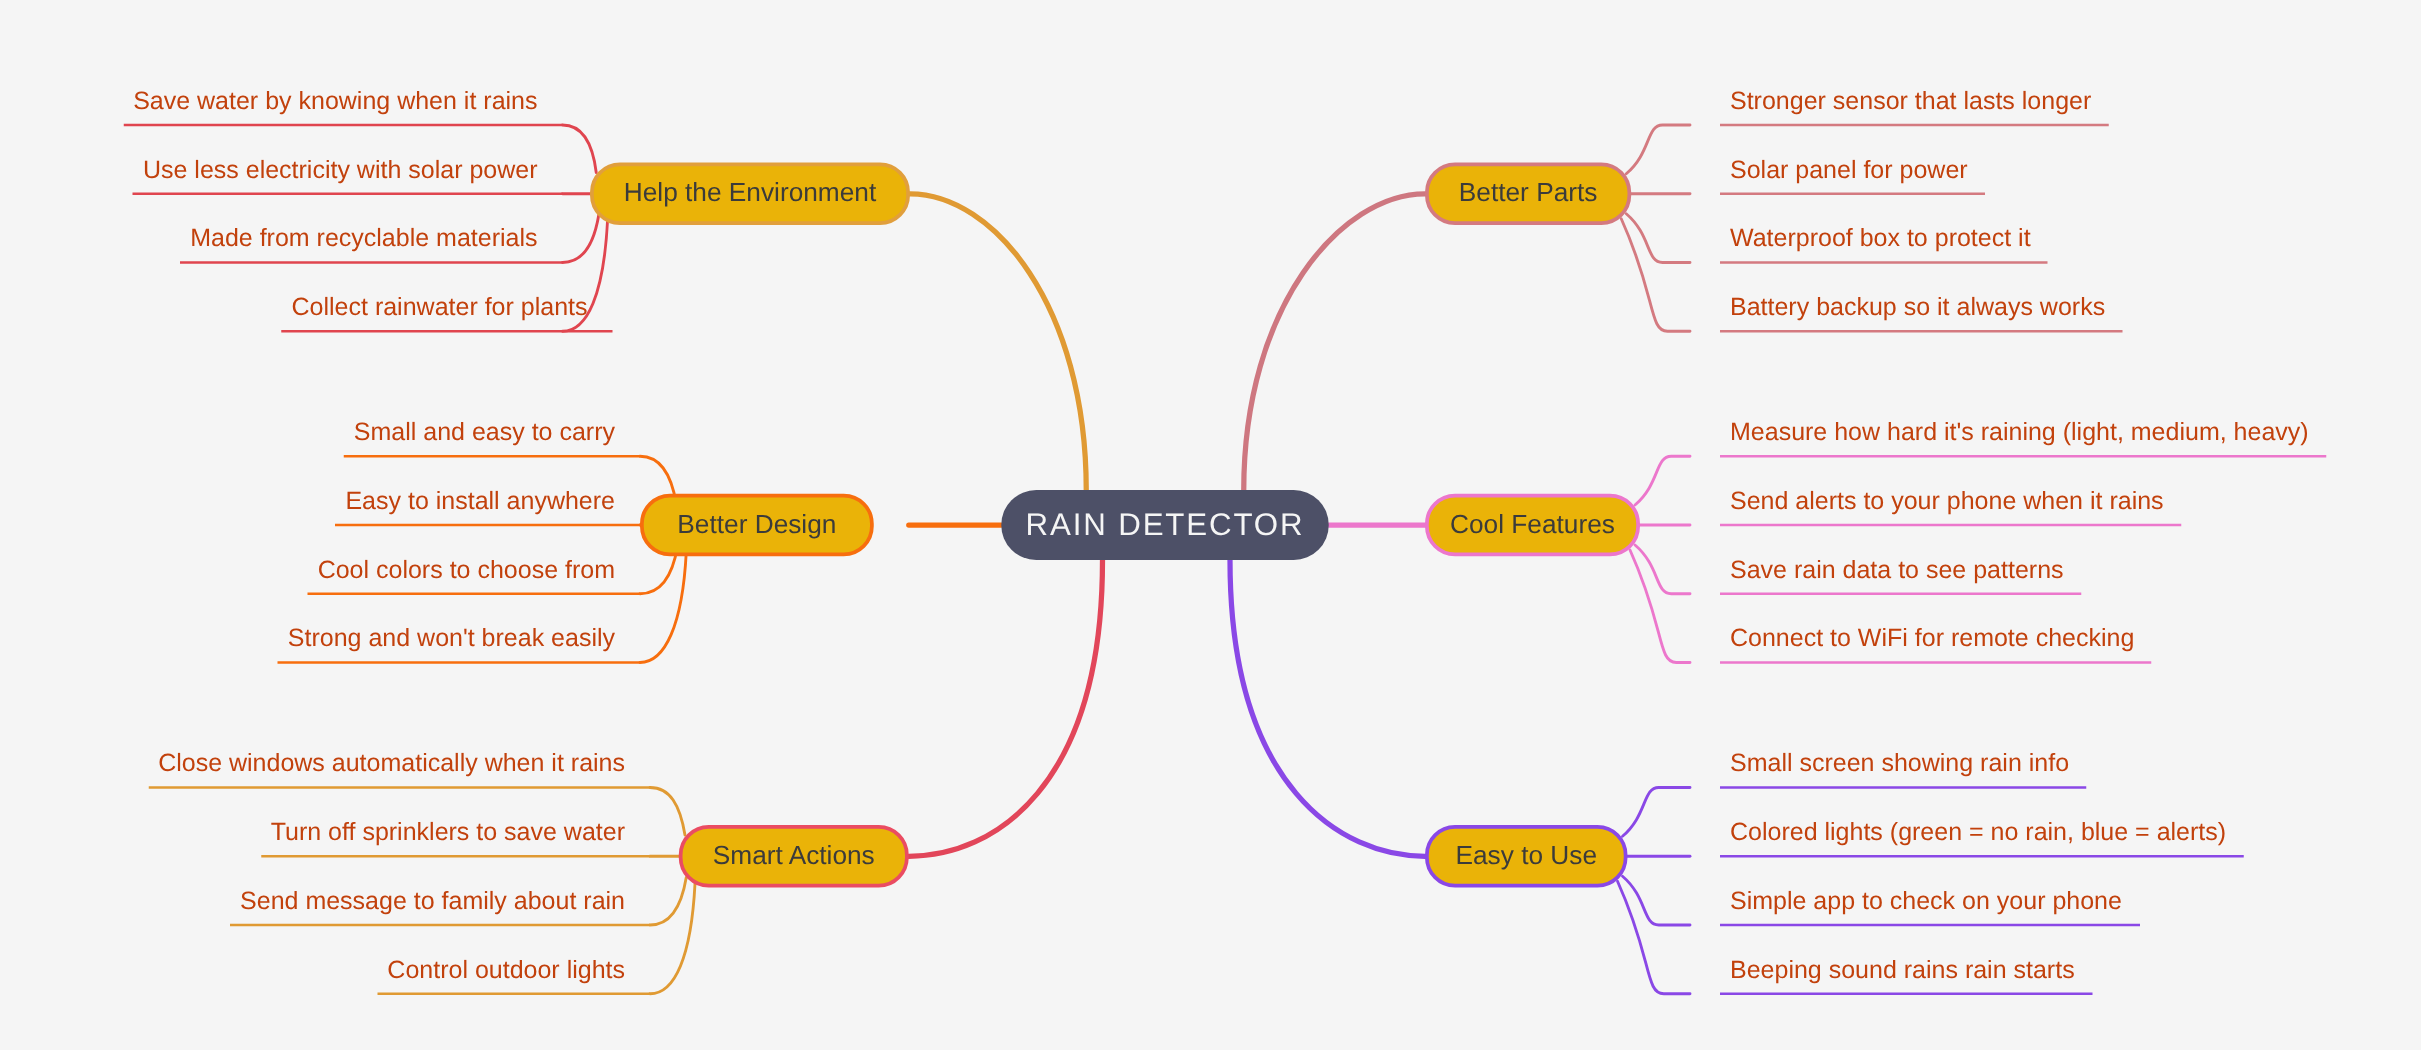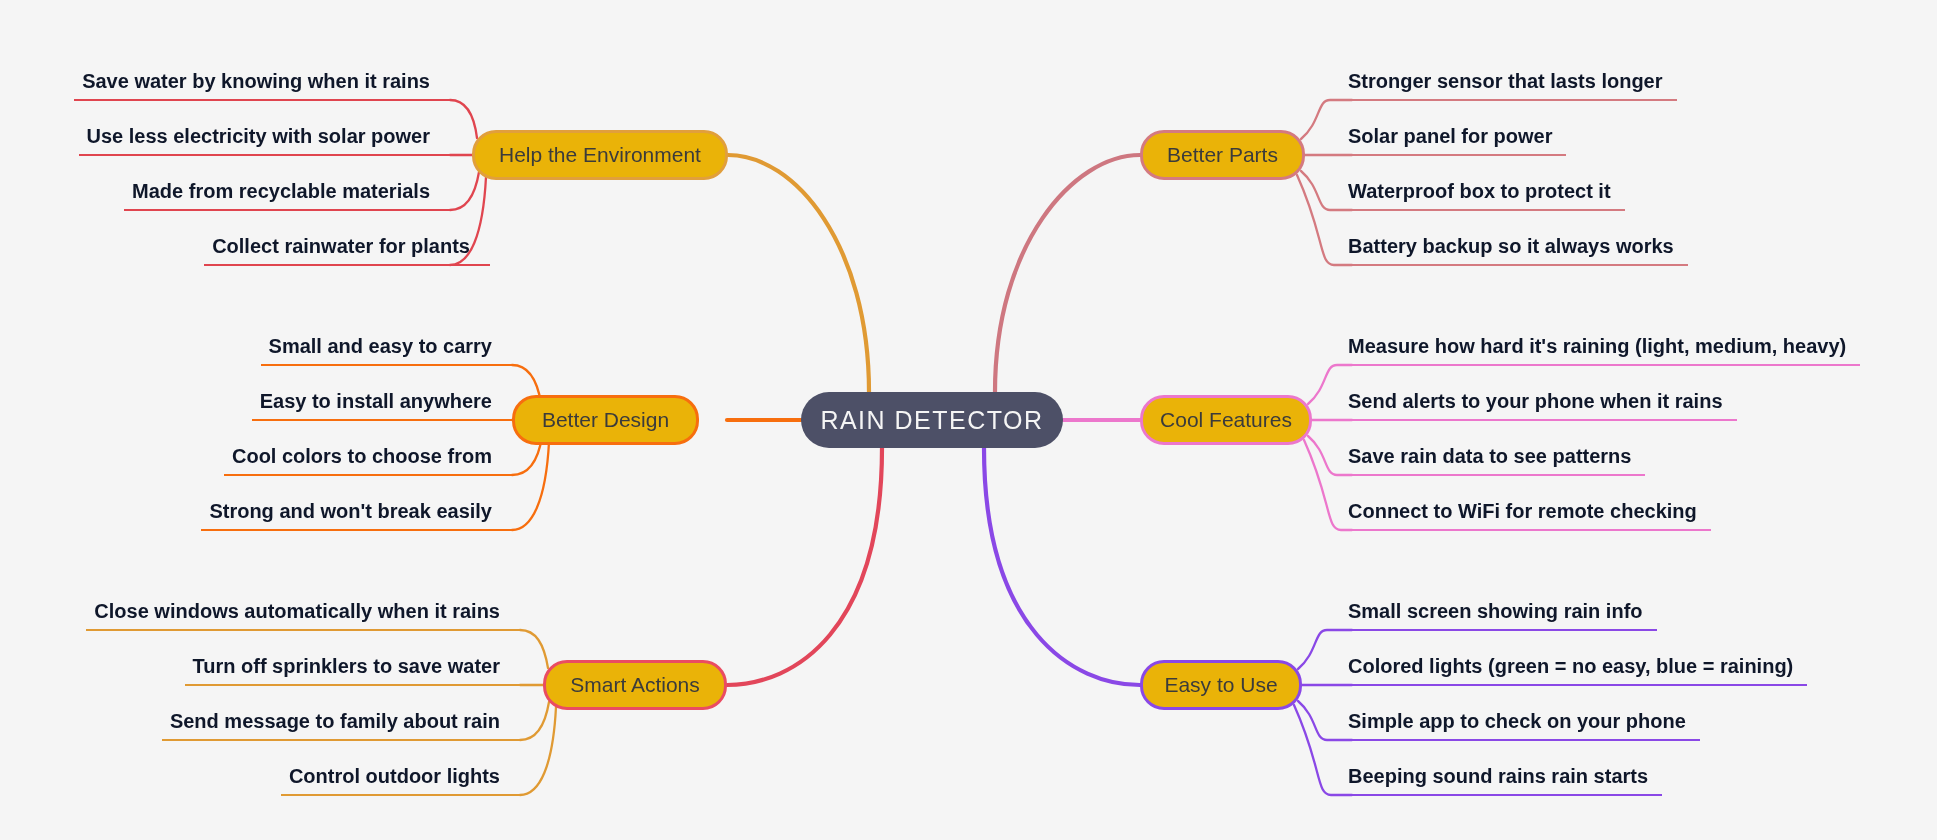--- a/index.html
+++ b/index.html
@@ -29,28 +29,27 @@
     display:flex;align-items:center;justify-content:center;
     box-sizing:border-box;
     border-radius:28px;
     font-size:25px;letter-spacing:1.5px;
     white-space:nowrap;
     z-index:2;
   }
   .leaf{
     position:absolute;
     box-sizing:border-box;
-    font-size:20px;line-height:26px;color:#0f172a;
+    font-size:20px;line-height:26px;color:#c2410c;
     white-space:nowrap;
     border-bottom:2.5px solid #999;
     z-index:1;
-    font-weight:bold;
   }
   .leaf-l{padding:0 20px 5px 8px;text-align:right;}
-  .leaf-r{padding:0 14px 5px 8px;text-align:left;}
+  .leaf-r{padding:0 14px 5px 8px;text-align:left;margin-left:36px;}
 </style>
 </head>
 <body>
 
 <div class="canvas" style="background: rgb(245, 245, 245);">
 
   <svg class="connectors" viewBox="0 0 1937 840">
 
     <path class="edge" d="M 728 155 C 795 155 869 245 869 392" stroke="#E09A33"></path>
     <path class="edge" d="M 727 420 L 801 420" stroke="#F76E0E"></path>
@@ -118,17 +117,17 @@
   <div class="leaf leaf-r" style="left: 1340px; top: 178px; border-bottom-color: rgb(212, 122, 128);">Waterproof box to protect it</div>
   <div class="leaf leaf-r" style="left: 1340px; top: 123px; border-bottom-color: rgb(212, 122, 128);">Solar panel for power</div>
   <div class="leaf leaf-r" style="left: 1340px; top: 233px; border-bottom-color: rgb(212, 122, 128);">Battery backup so it always works</div>
 
   <div class="leaf leaf-r" style="left: 1340px; top: 333px; border-bottom-color: rgb(236, 119, 204);">Measure how hard it's raining (light, medium, heavy)</div>
   <div class="leaf leaf-r" style="left: 1340px; top: 388px; border-bottom-color: rgb(236, 119, 204);">Send alerts to your phone when it rains</div>
   <div class="leaf leaf-r" style="left: 1340px; top: 443px; border-bottom-color: rgb(236, 119, 204);">Save rain data to see patterns</div>
   <div class="leaf leaf-r" style="left: 1340px; top: 498px; border-bottom-color: rgb(236, 119, 204);">Connect to WiFi for remote checking</div>
 
   <div class="leaf leaf-r" style="left: 1340px; top: 598px; border-bottom-color: rgb(138, 72, 230);">Small screen showing rain info</div>
-  <div class="leaf leaf-r" style="left: 1340px; top: 653px; border-bottom-color: rgb(138, 72, 230);">Colored lights (green = no easy, blue = raining)</div>
+  <div class="leaf leaf-r" style="left: 1340px; top: 653px; border-bottom-color: rgb(138, 72, 230);">Colored lights (green = no rain, blue = alerts)</div>
   <div class="leaf leaf-r" style="left: 1340px; top: 708px; border-bottom-color: rgb(138, 72, 230);">Simple app to check on your phone</div>
   <div class="leaf leaf-r" style="left: 1340px; top: 763px; border-bottom-color: rgb(138, 72, 230);">Beeping sound rains rain starts</div>
 
 </div>
 
 </body></html>

